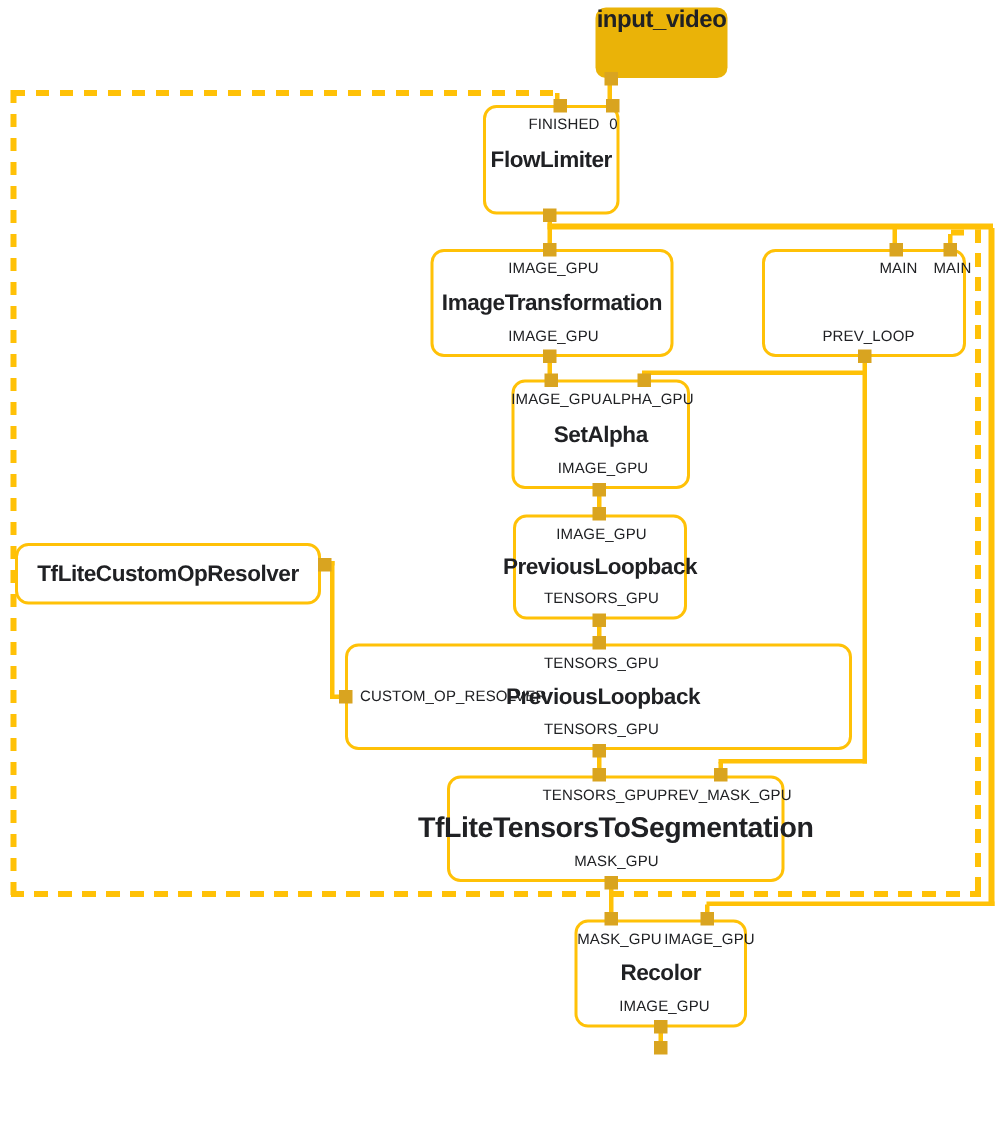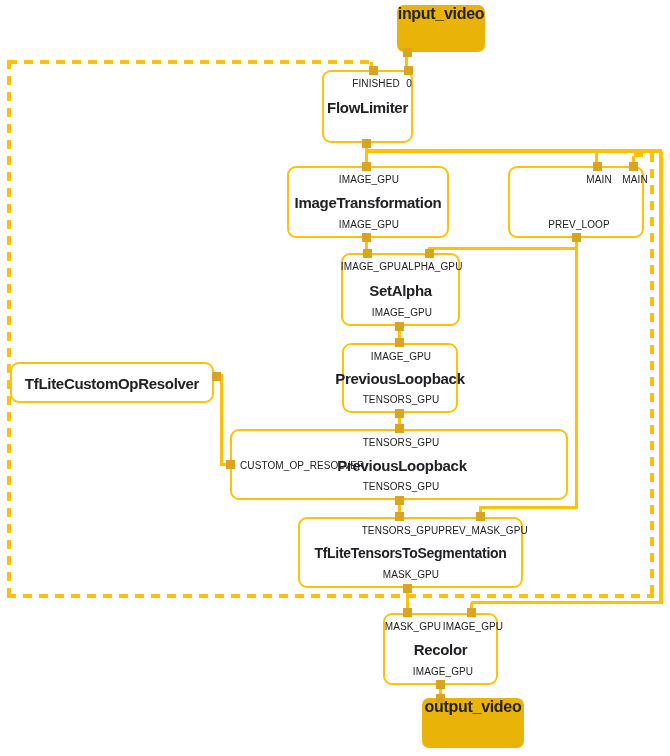--- a/index.html
+++ b/index.html
@@ -124,34 +124,31 @@
   <div class="node" style="left:230px;top:429px;width:338px;height:71px;">
     <span class="plabel top" style="left:169px;">TENSORS_GPU</span>
     <span class="plabel leftside">CUSTOM_OP_RESOLVER</span>
     <span class="title" style="left:170px;">PreviousLoopback</span>
     <span class="plabel bottom" style="left:169px;">TENSORS_GPU</span>
   </div>
 
   <div class="node" style="left:298px;top:517px;width:225px;height:71px;">
     <span class="plabel top" style="left:100px;">TENSORS_GPU</span>
     <span class="plabel top" style="left:183px;">PREV_MASK_GPU</span>
-    <span class="title" style="font-size:14px;">TfLiteTensorsToSegmentation</span>
+    <span class="title" style="font-size:19px;">TfLiteTensorsToSegmentation</span>
     <span class="plabel bottom" style="left:111px;">MASK_GPU</span>
   </div>
 
   <div class="node" style="left:383px;top:613px;width:115px;height:72px;">
     <span class="plabel top" style="left:28px;">MASK_GPU</span>
     <span class="plabel top" style="left:88px;">IMAGE_GPU</span>
     <span class="title">Recolor</span>
     <span class="plabel bottom" style="left:58px;">IMAGE_GPU</span>
   </div>
 
-  <div class="terminal" style="left:390px;top:698px;width:102px;height:50px;">
-    <span class="title">output_video</span>
-  </div>
 
   <div class="port" style="left:403px;top:48px;"></div>
   <div class="port" style="left:369px;top:66px;"></div>
   <div class="port" style="left:404px;top:66px;"></div>
   <div class="port" style="left:362px;top:139px;"></div>
 
   <div class="port" style="left:362px;top:162px;"></div>
   <div class="port" style="left:362px;top:233px;"></div>
 
   <div class="port" style="left:593px;top:162px;"></div>

